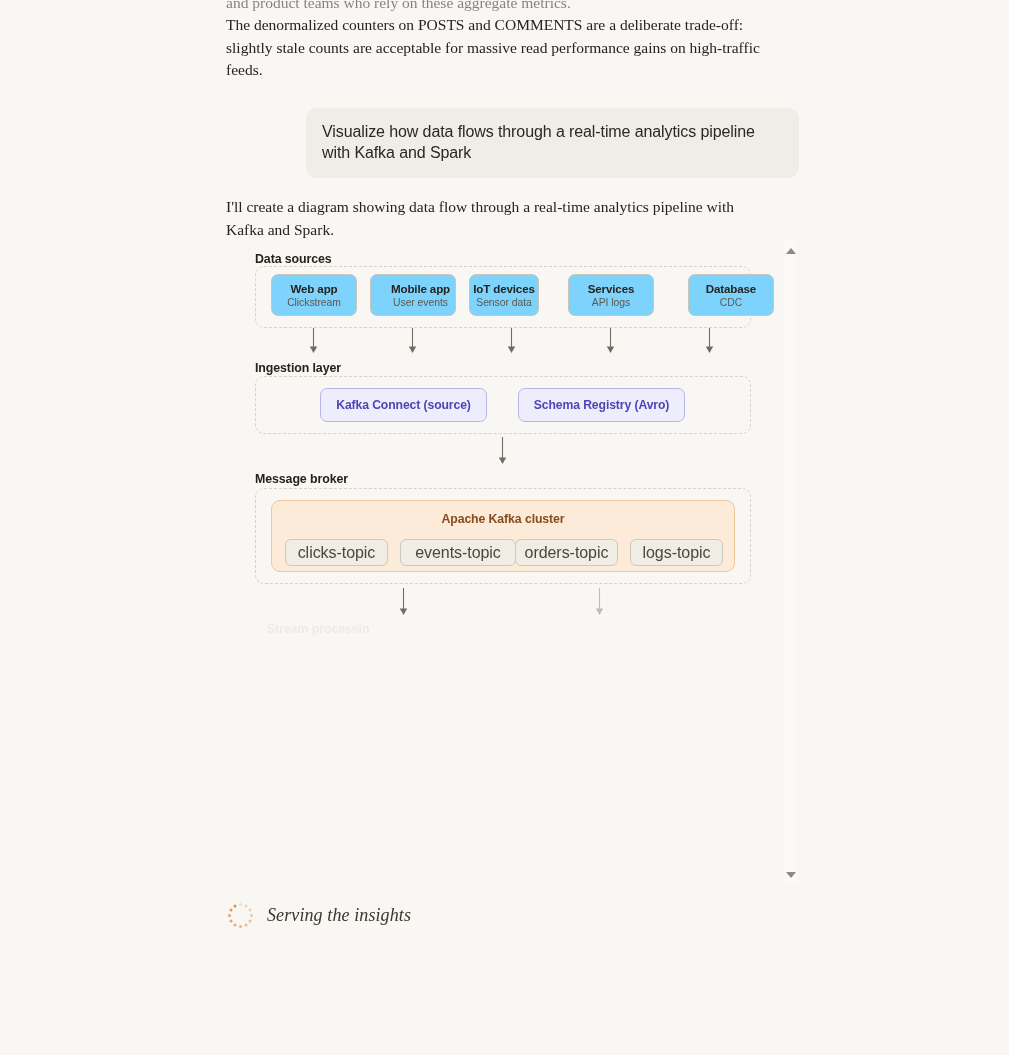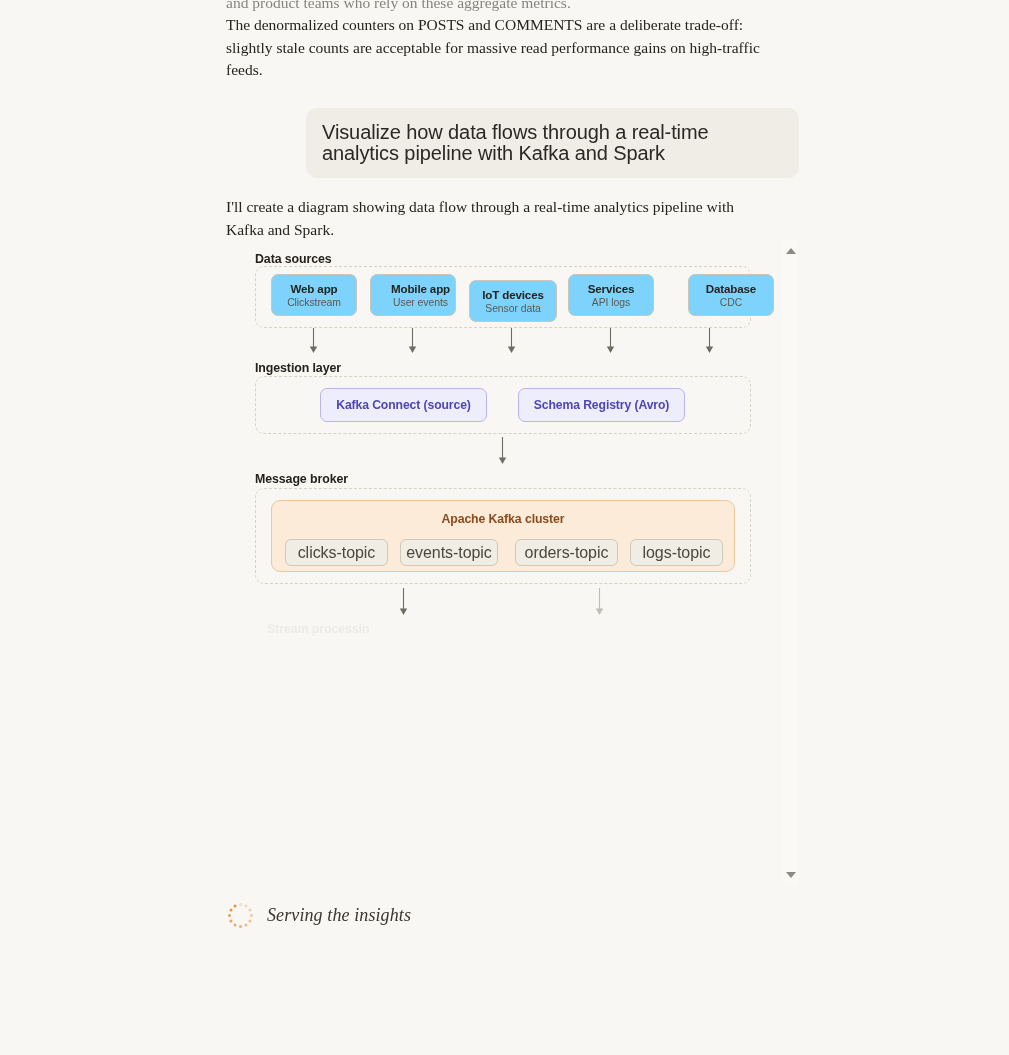--- a/index.html
+++ b/index.html
@@ -48,21 +48,21 @@
   
   .user-bubble {
     position: absolute;
     left: 306px;
     top: 108px;
     width: 493px;
     padding: 14px 16px 15px 16px;
     background: #EFEDE6;
     border-radius: 11px;
     font-family: "Liberation Sans", sans-serif;
-    font-size: 20px;
+    font-size: 16px;
     line-height: 20.5px;
     color: #2B2722;
     letter-spacing: -0.1px;
   }
 
   
   .diagram-wrap {
     position: absolute;
     left: 226px;
     top: 240px;
@@ -284,21 +284,21 @@
       <div class="group-box" style="left:29px; top:26px; width:496px; height:62px;"></div>
 
       <div class="node" style="left:45px; top:34px; width:86px;">
         <span class="node-title">Web app</span>
         <span class="node-sub">Clickstream</span>
       </div>
       <div class="node" style="left:144px; top:34px; width:86px;padding-left:15px;">
         <span class="node-title">Mobile app</span>
         <span class="node-sub">User events</span>
       </div>
-      <div class="node" style="left:243px; top:40px; width:88px;">
+      <div class="node" style="left:243px; top:34px; width:70px;">
         <span class="node-title">IoT devices</span>
         <span class="node-sub">Sensor data</span>
       </div>
       <div class="node" style="left:342px; top:34px; width:86px;">
         <span class="node-title">Services</span>
         <span class="node-sub">API logs</span>
       </div>
       <div class="node" style="left:462px; top:34px; width:86px;">
         <span class="node-title">Database</span>
         <span class="node-sub">CDC</span>
@@ -355,21 +355,21 @@
 
       <div class="sec-label" style="left:29px; top:232px;">Message broker</div>
 
       <div class="group-box" style="left:29px; top:248px; width:496px; height:96px;"></div>
 
       <div class="cluster" style="left:45px; top:260px; width:464px; height:72px;">
         <div class="cluster-title">Apache Kafka cluster</div>
         <div class="topic" style="left:13px; top:38px; width:103px;">
           <span>clicks-topic</span>
         </div>
-        <div class="topic" style="left:128px; top:38px; width:98px;">
+        <div class="topic" style="left:128px; top:38px; width:116px;">
           <span>events-topic</span>
         </div>
         <div class="topic" style="left:243px; top:38px; width:103px;">
           <span>orders-topic</span>
         </div>
         <div class="topic" style="left:358px; top:38px; width:93px;">
           <span>logs-topic</span>
         </div>
       </div>
 

